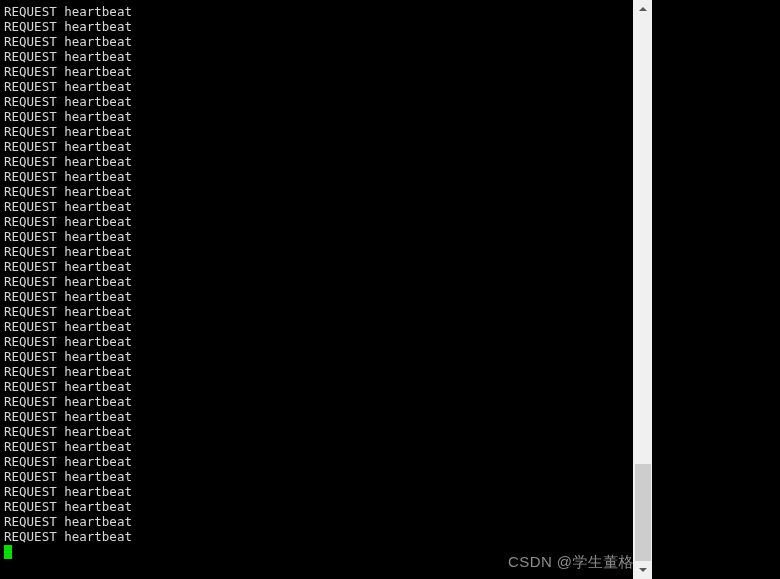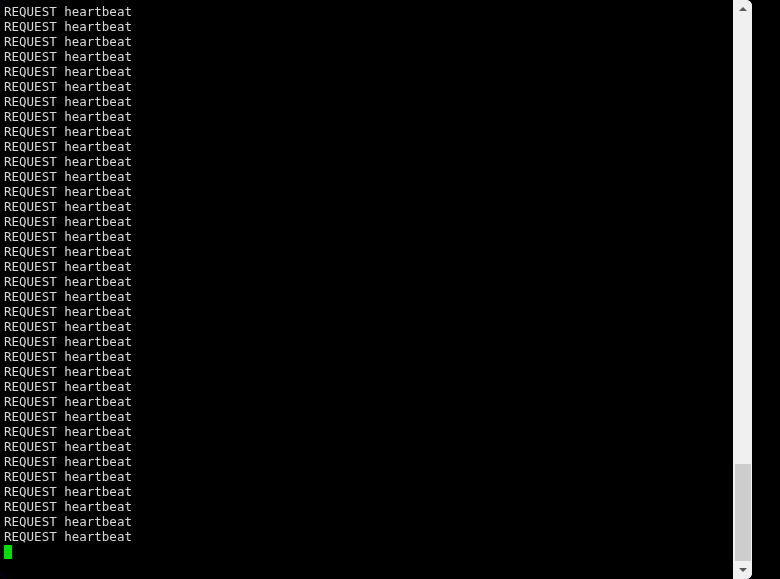--- a/index.html
+++ b/index.html
@@ -9,25 +9,24 @@
   }
   body {
     width: 780px;
     height: 579px;
     overflow: hidden;
     font-family: "DejaVu Sans Mono", "Liberation Mono", monospace;
   }
 
   #app {
     position: relative;
-    width: 752px;
+    width: 652px;
     height: 579px;
     background: #4c1d95;
     overflow: hidden;
-    border-radius: 6px;
   }
 
   
   #terminal {
     position: absolute;
     left: 0;
     top: 0;
     width: 762px;
     height: 579px;
     background: #000000;
@@ -172,20 +171,21 @@
         <span class="log-line">REQUEST heartbeat</span>
         <span class="log-line">REQUEST heartbeat</span>
         <span class="log-line">REQUEST heartbeat</span>
         <span class="log-line">REQUEST heartbeat</span>
         <span class="log-line">REQUEST heartbeat</span>
         <span class="log-line">REQUEST heartbeat</span>
       </div>
     <div id="cursor"></div>
   </div>
 
+  <div id="watermark">CSDN @学生董格</div>
 
   <div id="scrollbar">
     <div class="sb-btn" id="sb-up">
       <span class="sb-arrow up"></span>
     </div>
     <div id="sb-track">
       <div id="sb-thumb"></div>
     </div>
     <div class="sb-btn" id="sb-down">
       <span class="sb-arrow down"></span>

